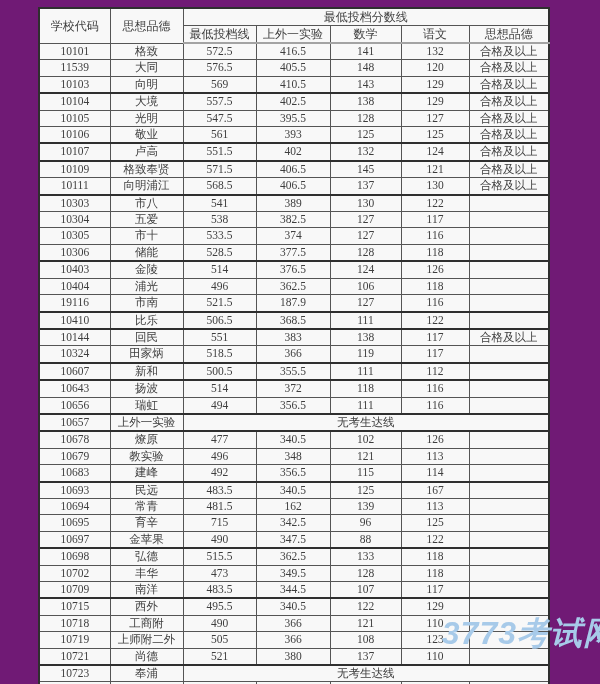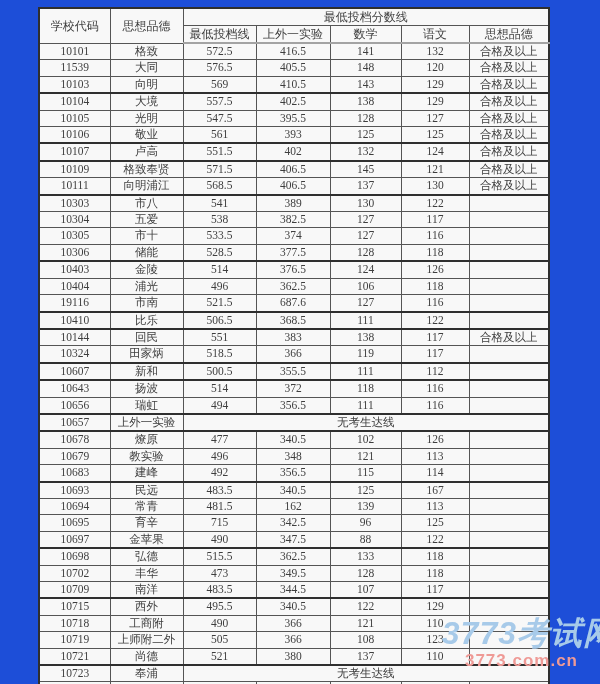--- a/index.html
+++ b/index.html
@@ -4,21 +4,21 @@
 <style>
   html, body { margin:0; padding:0; }
   body {
     width:600px; height:684px; overflow:hidden;
     background:#fdfdfd;
     font-family:"Liberation Serif","DejaVu Serif",serif;
     color:#3e3e3e;
   }
   .canvas {
     position:relative; width:600px; height:684px; overflow:hidden;
-    background:#1d4ed8;
+    background:#701a75;
   }
   table.score-table {
     position:absolute; left:38px; top:7px; width:510px;
     border-collapse:collapse; table-layout:fixed;
     background:#f8f8f8;
     border:2px solid #2f2f2f;
   }
   .score-table th, .score-table td {
     border:1px solid #555;
     padding:0;
@@ -209,21 +209,21 @@
           <td>496</td>
           <td>362.5</td>
           <td>106</td>
           <td>118</td>
           <td></td>
         </tr>
         <tr>
           <td>19116</td>
           <td>市南</td>
           <td>521.5</td>
-          <td>687.6</td>
+          <td>187.9</td>
           <td>127</td>
           <td>116</td>
           <td></td>
         </tr>
         <tr class="thick-top">
           <td>10410</td>
           <td>比乐</td>
           <td>506.5</td>
           <td>368.5</td>
           <td>111</td>
@@ -417,15 +417,14 @@
           <td>472</td>
           <td>329</td>
           <td>112</td>
           <td>100</td>
           <td></td>
         </tr>
       </tbody>
   </table>
 
   <div class="wm-blue">3773考试网</div>
-  <div class="wm-red">3773.com.cn</div>
 
 </div>
 
 </body></html>

